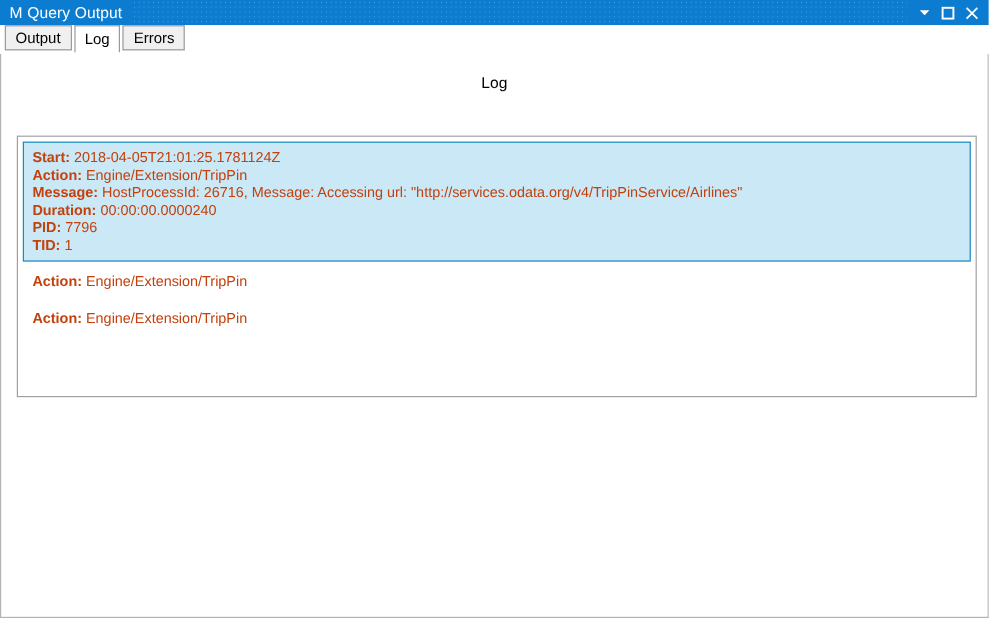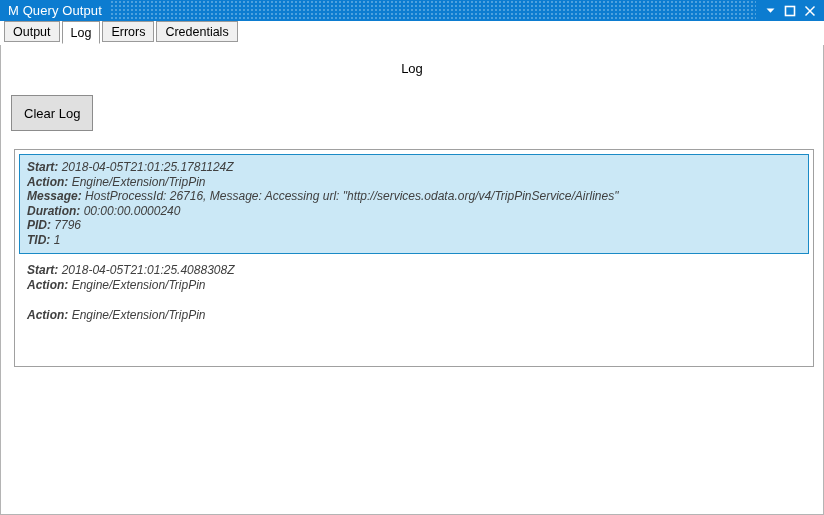--- a/index.html
+++ b/index.html
@@ -149,24 +149,23 @@
     background: #ffffff;
     height: 218px;
     padding: 4px;
     overflow: hidden;
     position: relative;
   }
 
   .log-entry {
     font-size: 12px;
     line-height: 14.5px;
-    color: #404040;
+    color: #c2410c;
     padding: 5px 6px 6px 7px;
     box-sizing: border-box;
-    font-style: italic;
   }
   .log-entry.selected {
     background: #cbe8f6;
     border: 1px solid #1a8ac6;
     margin: 0 0 0 0;
   }
   .log-entry.plain {
     border: 1px solid transparent;
     margin-top: 3px;
   }
@@ -211,31 +210,27 @@
   <div class="tabstrip">
     <div class="tab">
       <span>Output</span>
     </div>
     <div class="tab active">
       <span>Log</span>
     </div>
     <div class="tab">
       <span>Errors</span>
     </div>
-    <div class="tab">
-      <span>Credentials</span>
-    </div>
   </div>
 
   <div class="client">
 
     <div class="page-heading">Log</div>
 
     <div class="button-row">
-      <button class="btn">Clear Log</button>
     </div>
 
     <div class="log-listbox">
 
       <div class="log-entry selected">
         <div class="log-line">
           <span class="log-key">Start:</span>
           <span class="log-val">2018-04-05T21:01:25.1781124Z</span>
         </div>
         <div class="log-line">
@@ -255,24 +250,20 @@
           <span class="log-val">7796</span>
         </div>
         <div class="log-line">
           <span class="log-key">TID:</span>
           <span class="log-val">1</span>
         </div>
       </div>
 
       <div class="log-entry plain">
         <div class="log-line">
-          <span class="log-key">Start:</span>
-          <span class="log-val">2018-04-05T21:01:25.4088308Z</span>
-        </div>
-        <div class="log-line">
           <span class="log-key">Action:</span>
           <span class="log-val">Engine/Extension/TripPin</span>
         </div>
       </div>
 
       <div class="log-entry plain">
         <div class="log-line">
           <span class="log-key">Action:</span>
           <span class="log-val">Engine/Extension/TripPin</span>
         </div>

